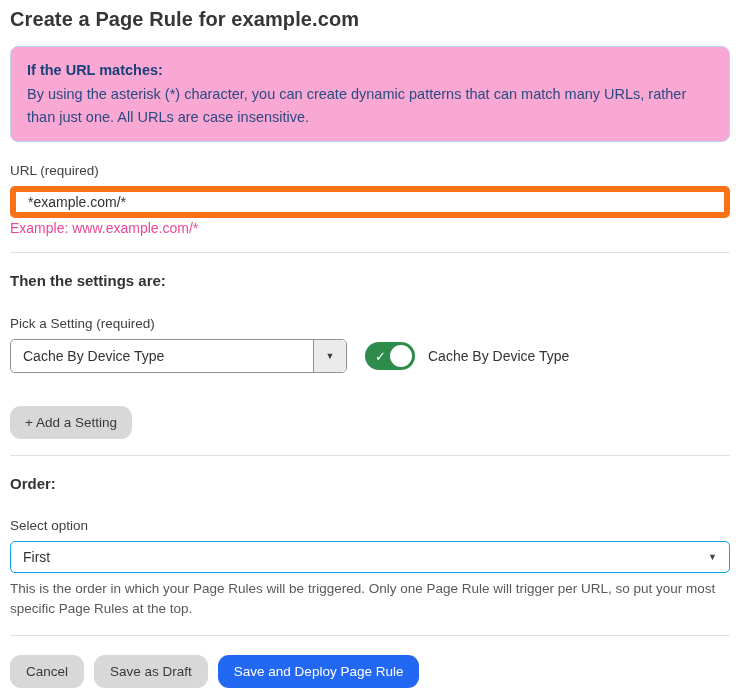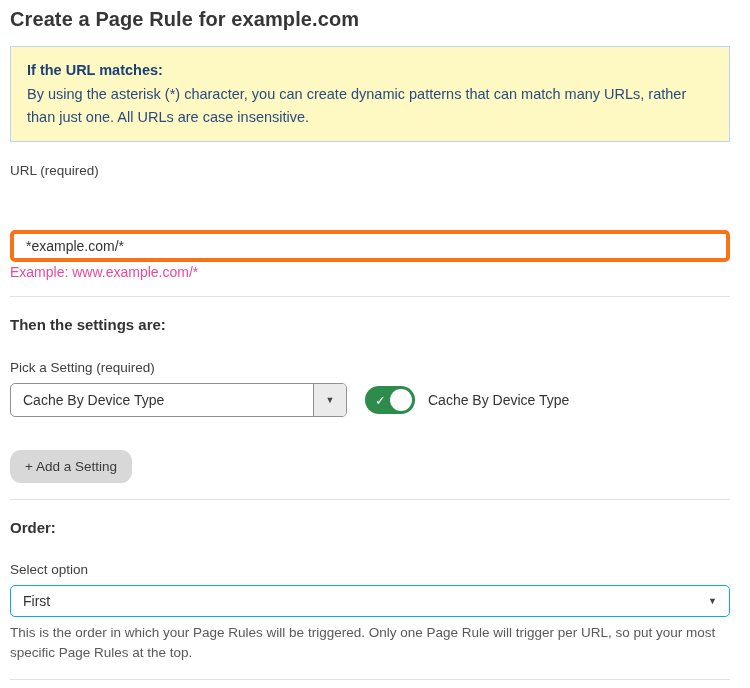--- a/index.html
+++ b/index.html
@@ -13,23 +13,23 @@
     overflow: hidden;
   }
   .page-title {
     font-size: 20px;
     font-weight: bold;
     color: #363636;
     letter-spacing: 0.1px;
     margin-bottom: 15px;
   }
   .info-box {
-    background: #fef9c3;
+    background: #f9a8d4;
     border: 1px solid #b9d5f1;
-    border-radius: 0;
+    border-radius: 8px;
     padding: 12px 16px 13px 16px;
     font-size: 14.5px;
     line-height: 1.55;
     margin-bottom: 21px;
   }
   .info-heading {
     font-weight: bold;
     color: #1b3f77;
     margin-bottom: 2px;
   }
@@ -41,29 +41,28 @@
     cursor: pointer;
   }
   .field-label {
     font-size: 13.5px;
     color: #404040;
     margin-bottom: 8px;
   }
   .text-input {
     width: 100%;
     height: 32px;
-    border: 4px solid #f97316;
+    border: 6px solid #f97316;
     border-radius: 5px;
     padding: 0 12px;
     font-size: 14px;
     color: #333333;
     font-family: "Liberation Sans", sans-serif;
     background: #ffffff;
     outline: none;
-    margin-top: 44px;
   }
   .field-hint {
     font-size: 14px;
     color: #ec4899;
     margin-top: 2px;
   }
   .divider {
     border: none;
     border-top: 1px solid #e0e0e0;
     margin: 16px 0 0 0;

